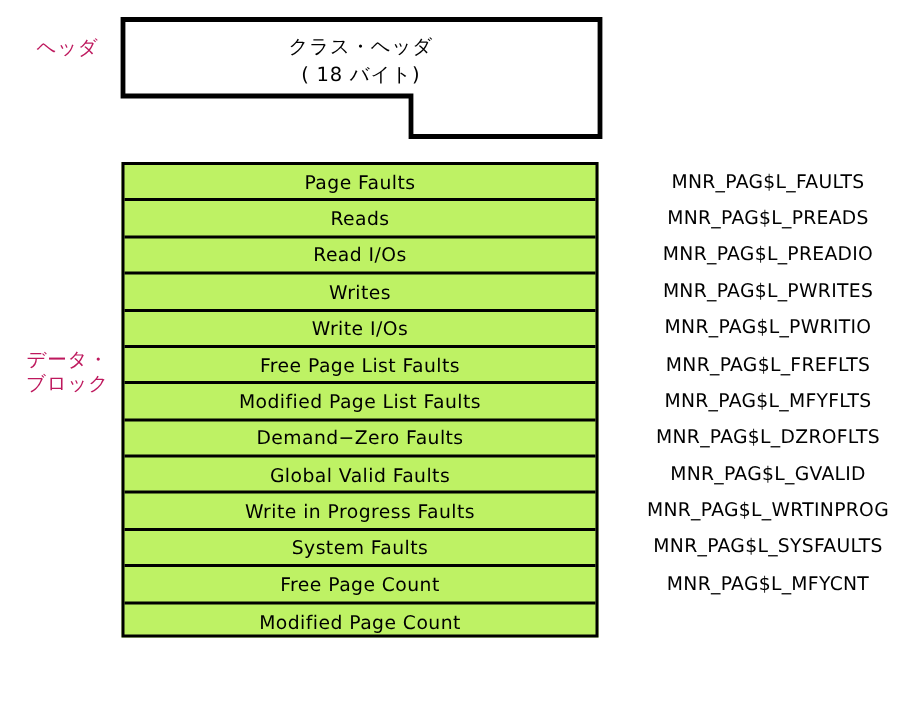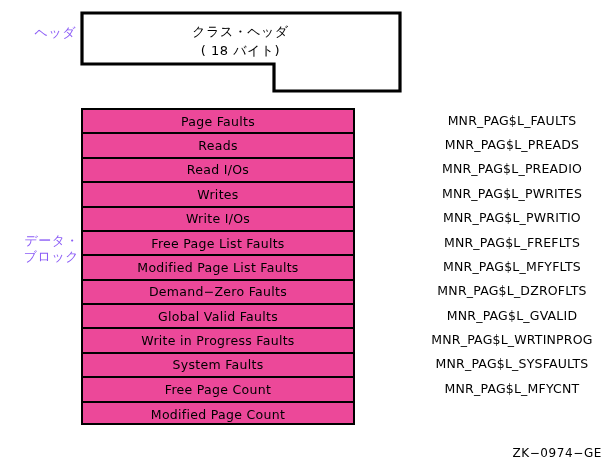--- a/index.html
+++ b/index.html
@@ -23,22 +23,22 @@
     top: 0;
     width: 616px;
     height: 473px;
   }
 
   
   .side-label {
     position: absolute;
     font-size: 13px;
     line-height: 16px;
-    color: #8b5cf6;
-    text-align: right;
+    color: #be185d;
+    text-align: center;
     white-space: pre-line;
     letter-spacing: 0.5px;
   }
   #label-header {
     left: 14px;
     top: 25px;
     width: 62px;
   }
   #label-datablock {
     left: 11px;
@@ -76,25 +76,25 @@
   }
   #header-text .ln2 {
     letter-spacing: 0.5px;
   }
 
   
   #data-table {
     position: absolute;
     left: 81px;
     top: 108px;
-    width: 274px;
+    width: 318px;
     height: 317px;
     border: 2px solid #000;
     box-sizing: border-box;
-    background: #ec4899;
+    background: #bef264;
   }
   .data-row {
     height: 24.38px;
     box-sizing: border-box;
     border-bottom: 2px solid #000;
     display: flex;
     align-items: center;
     justify-content: center;
     font-size: 12.5px;
     letter-spacing: 0.3px;
@@ -227,15 +227,14 @@
       <span>MNR_PAG$L_WRTINPROG</span>
     </div>
     <div class="symbol-row">
       <span>MNR_PAG$L_SYSFAULTS</span>
     </div>
     <div class="symbol-row">
       <span>MNR_PAG$L_MFYCNT</span>
     </div>
   </div>
 
-  <div id="figure-id">ZK−0974−GE</div>
 
 </div>
 
 </body></html>

